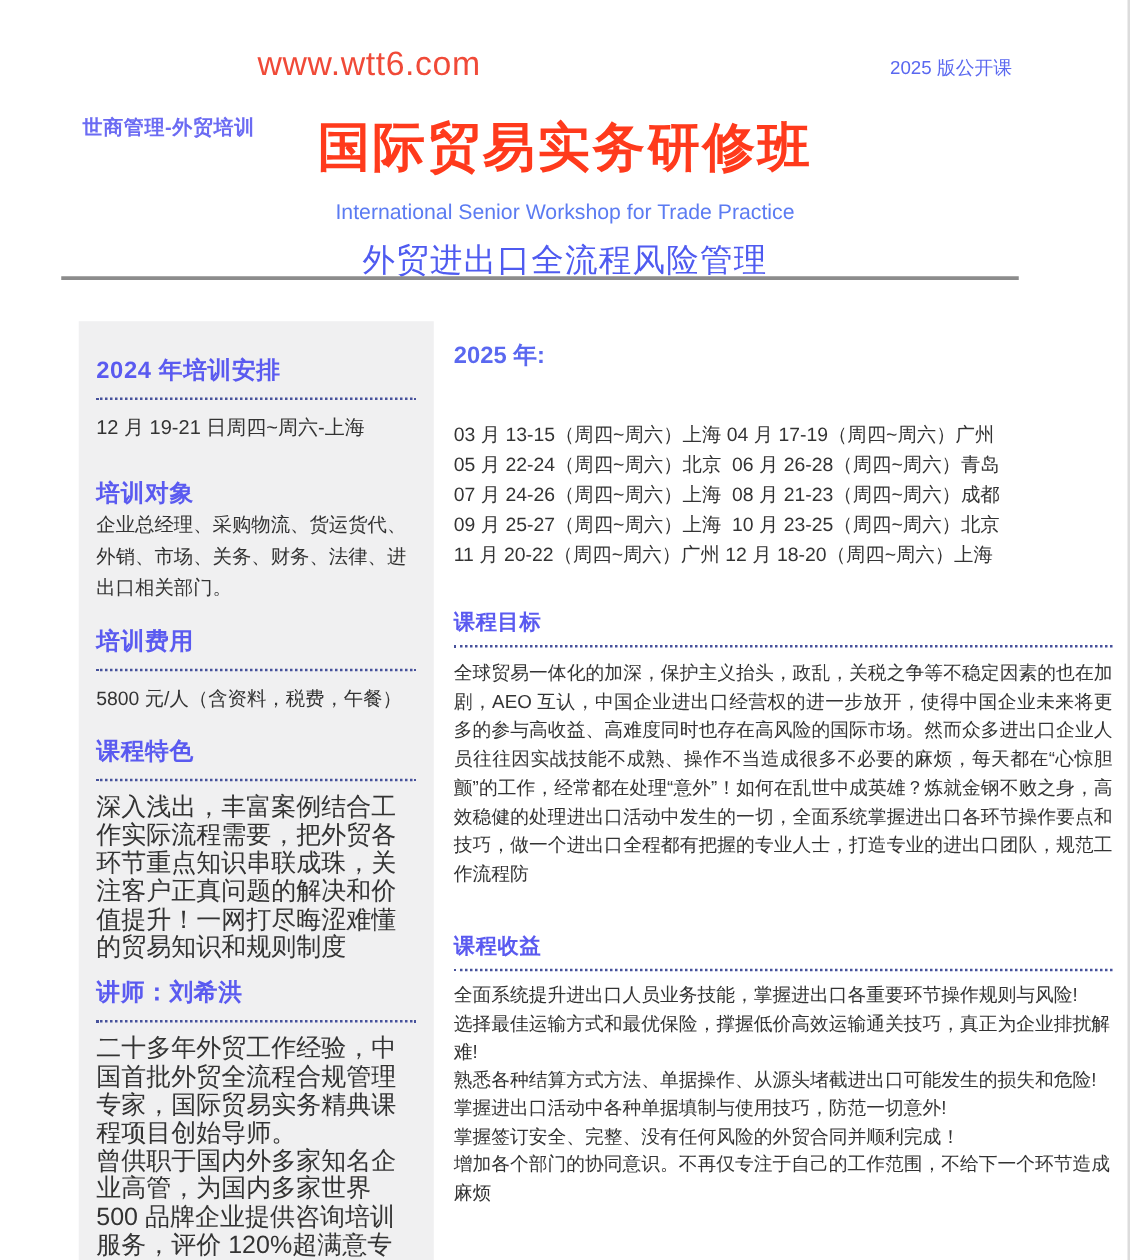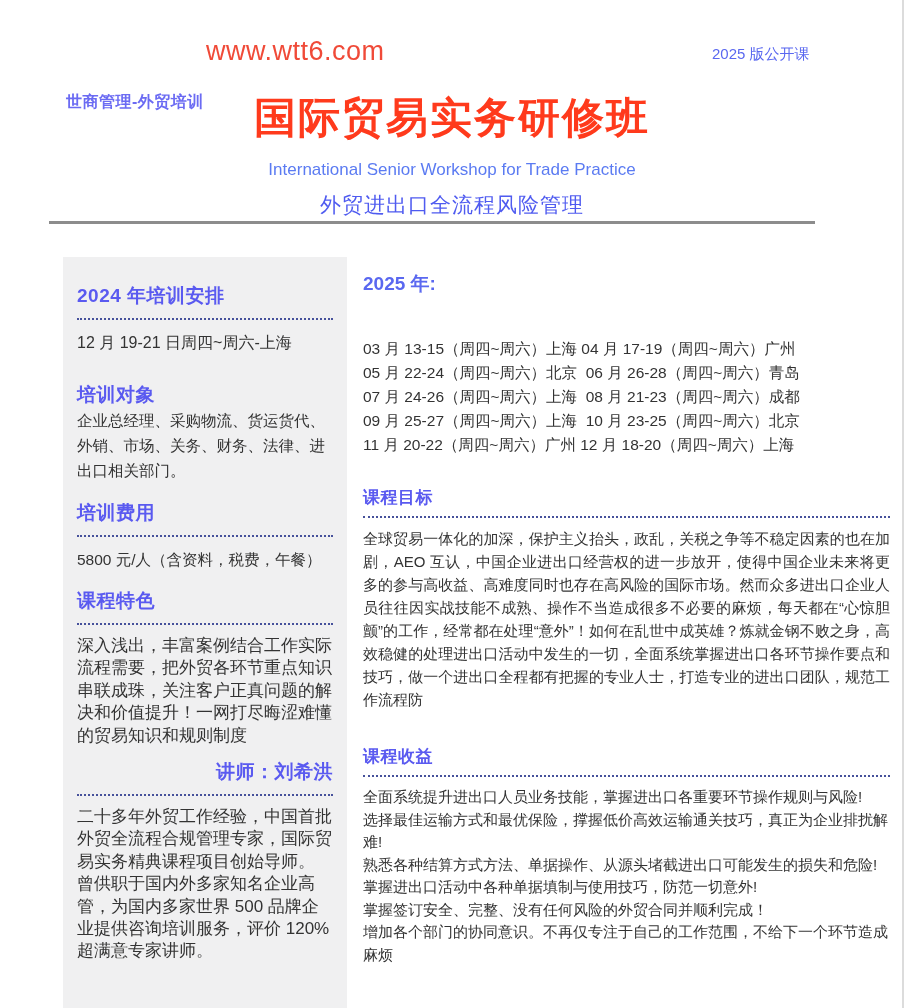--- a/index.html
+++ b/index.html
@@ -13,41 +13,41 @@
 
   
   .brand{position:absolute;left:66px;top:46px;font-size:16px;font-weight:bold;color:#6b6bf3;letter-spacing:.5px;margin-top:46px;}
   .site-top{position:absolute;left:206px;top:36px;font-size:27px;color:#f04a38;letter-spacing:.5px;}
   .edition{position:absolute;left:712px;top:45px;font-size:15px;color:#5a68f0;}
   .doc-title{position:absolute;left:0;top:90px;width:904px;text-align:center;
     font-size:42px;font-weight:bold;color:#ff3a1c;letter-spacing:2px;}
   .subtitle-en{position:absolute;left:0;top:160px;width:904px;text-align:center;
     font-size:17px;color:#5b7bf2;}
   .subtitle-cn{position:absolute;left:0;top:191px;width:904px;text-align:center;
-    font-size:21px;color:#4f5bf0;letter-spacing:1px;}
+    font-size:26px;color:#4f5bf0;letter-spacing:1px;}
   .divider{position:absolute;left:49px;top:221px;width:766px;height:3px;background:#8c8c8c;}
 
   
   .columns{position:absolute;left:63px;top:257px;display:flex;}
   .sidebar{width:284px;height:751px;background:#f0f0f1;box-sizing:border-box;
     padding:12px 14px 0 14px;}
   .main{width:527px;margin-left:16px;box-sizing:border-box;}
 
   .dotted{border:0;border-top:2px dotted #46519b;height:0;margin:9px 0 10px 0;}
 
   
   .sb-h{font-size:19px;font-weight:bold;color:#5a5af0;letter-spacing:.5px;}
   .sb-h1{margin-top:14px;}
   .sb-text{font-size:15.5px;color:#333;line-height:25px;}
   .sb-date{margin-top:4px;font-size:16px;color:#333;}
   .sb-audience-h{margin-top:27px;}
   .sb-fee-h{margin-top:17px;}
   .sb-feature-h{margin-top:16px;}
-  .sb-lect-h{margin-top:12px;text-align:right;}
-  .sb-para{font-size:17px;color:#333;line-height:22.4px;}
+  .sb-lect-h{margin-top:12px;}
+  .sb-para{font-size:20px;color:#333;line-height:22.4px;}
 
   
   .m-h{font-size:19px;font-weight:bold;color:#5a68f0;}
   .m-h-2025{margin-top:14px;}
   .schedule{margin-top:40px;}
   .schedule-row{font-size:15.5px;color:#333;line-height:24px;white-space:pre;}
   .sec-h{font-size:17px;font-weight:bold;color:#5a5af0;letter-spacing:.5px;}
   .sec-obj-h{margin-top:29px;}
   .sec-ben-h{margin-top:34px;}
   .m-dotted{border:0;border-top:2px dotted #46519b;height:0;margin:7px 0 9px 0;}

